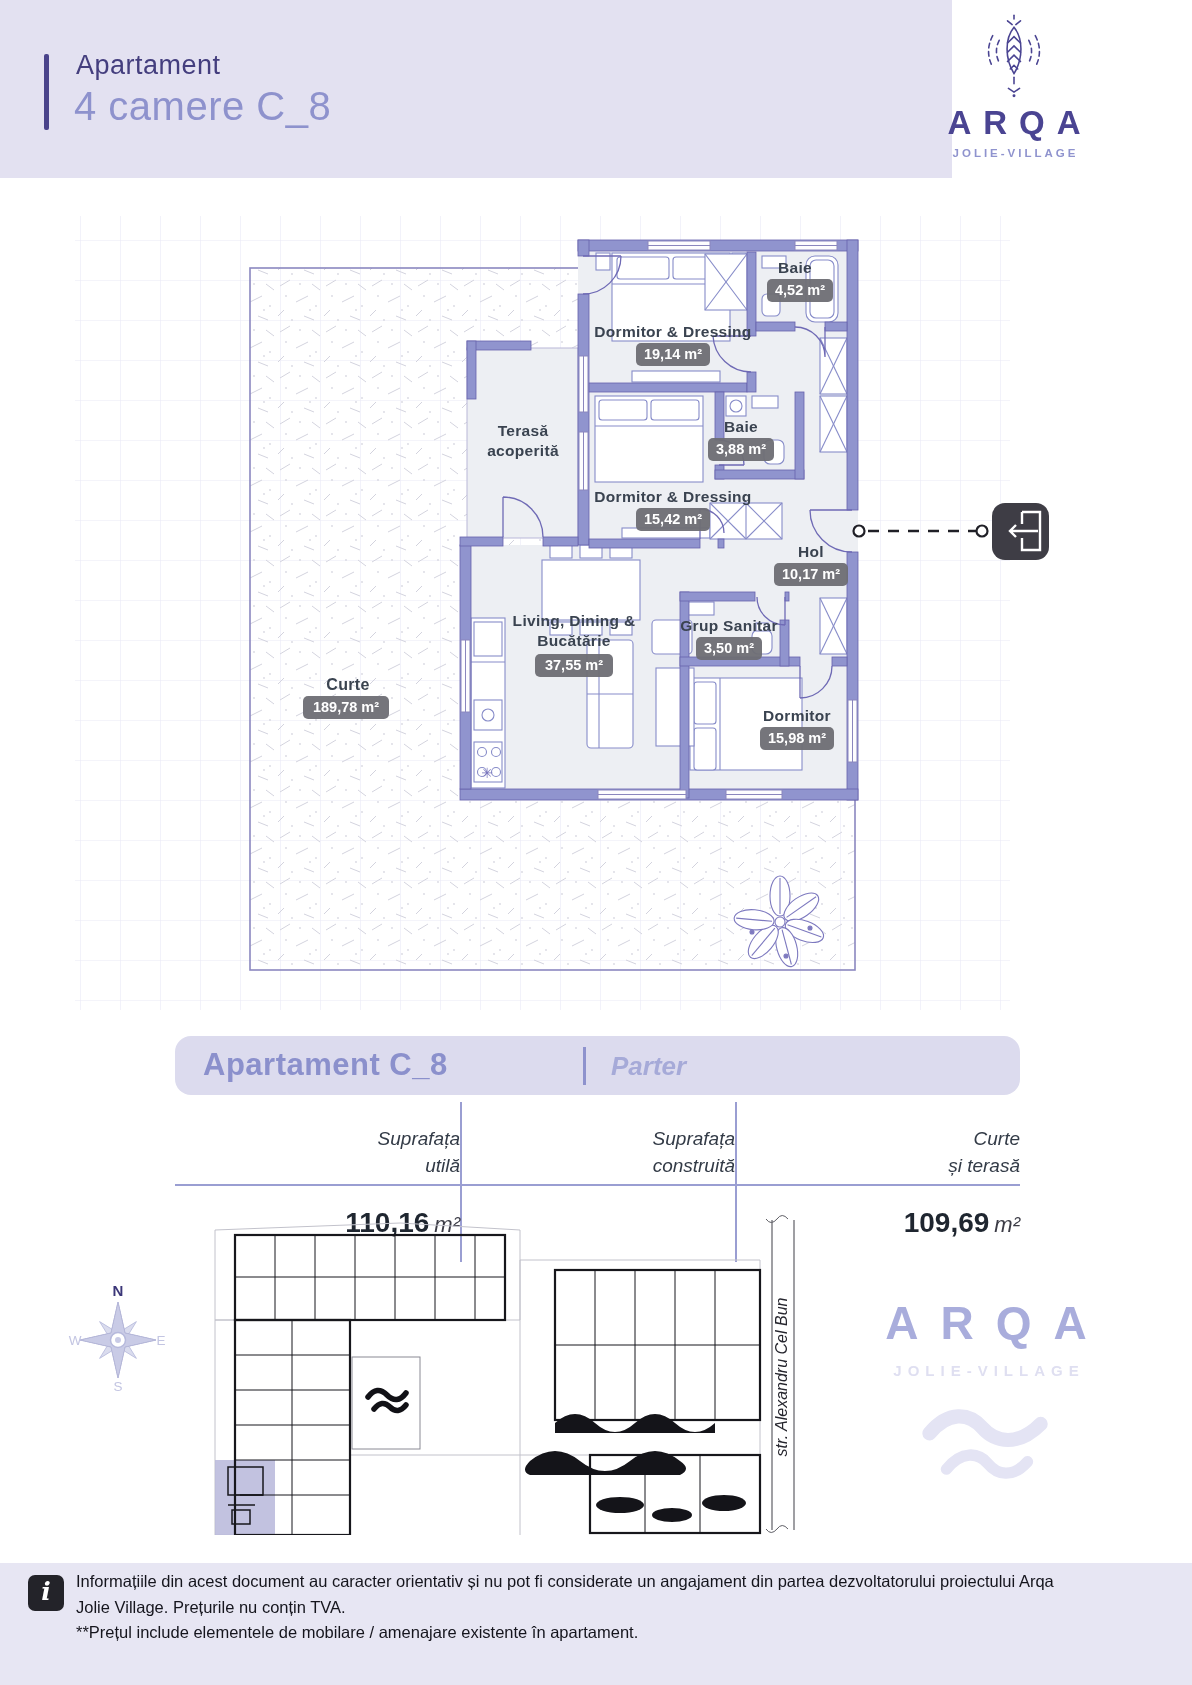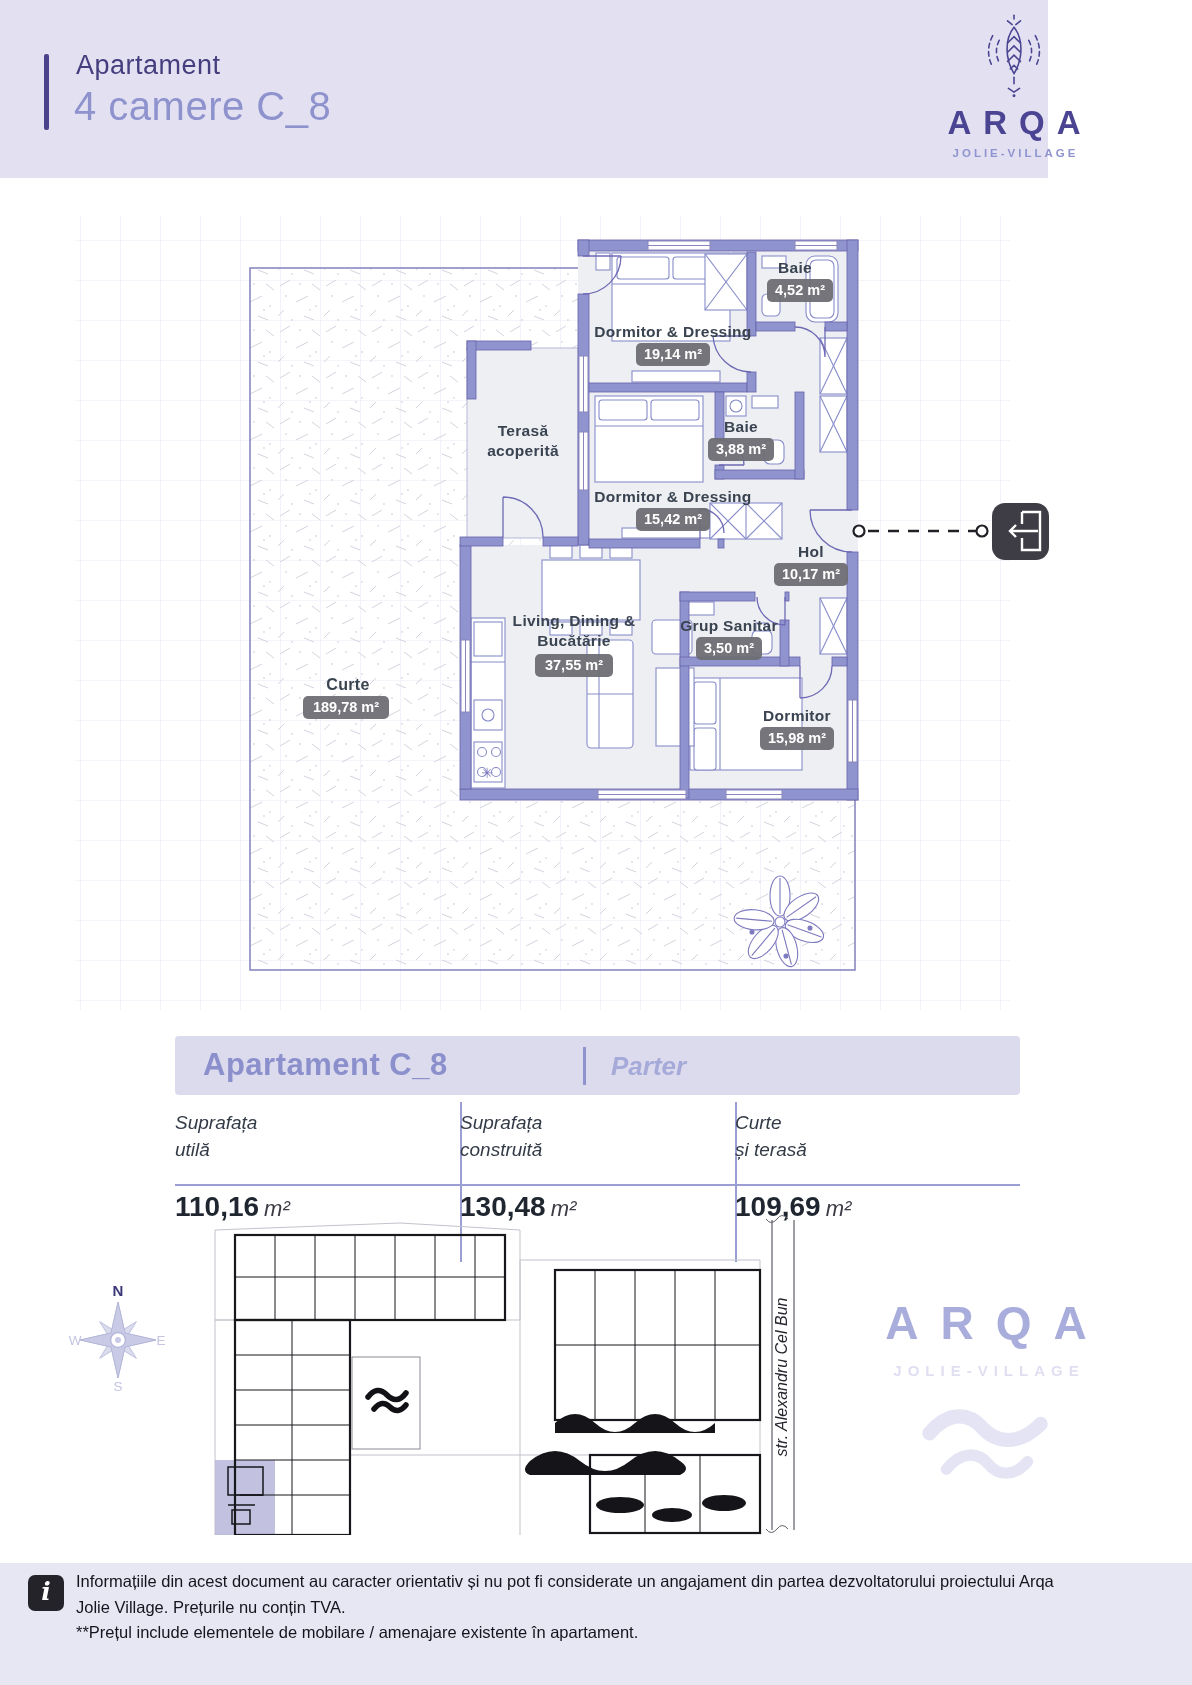--- a/index.html
+++ b/index.html
@@ -1,38 +1,38 @@
 <!DOCTYPE html>
 <html><head>
 <meta charset="utf-8">
 <style>
   * { margin:0; padding:0; box-sizing:border-box; }
   body { background:#ffffff; font-family:"Liberation Sans", sans-serif; }
   #page { position:relative; width:1192px; height:1685px; background:#ffffff; overflow:hidden; }
 
   
-  .header { position:absolute; left:0; top:0; width:1048px; height:178px; background:#e3e1f1; }
+  .header { position:absolute; left:0; top:0; width:952px; height:178px; background:#e3e1f1; }
   .accent-bar { position:absolute; left:44px; top:54px; width:5px; height:76px; background:#4a438b; border-radius:2px; }
   .subtitle { position:absolute; left:76px; top:50px; font-size:27px; font-weight:500; color:#443e7e; letter-spacing:.5px; }
   .title { position:absolute; left:74px; top:84px; font-size:40px; font-weight:400; color:#8e92cd; letter-spacing:.5px; }
   .logo { position:absolute; left:928px; top:14px; width:172px; text-align:center; }
   .brand-name { font-size:33px; font-weight:600; color:#4a4492; letter-spacing:12px; text-indent:12px; margin-top:2px; }
   .brand-tag { font-size:11.5px; font-weight:700; color:#8f93ce; letter-spacing:3px; text-indent:3px; margin-top:5px; }
 
   
-  .summary-card { position:absolute; left:175px; top:1036px; width:845px; height:59px; background:#dcdbee; border-radius:4px; }
+  .summary-card { position:absolute; left:175px; top:1036px; width:845px; height:59px; background:#dcdbee; border-radius:16px; }
   .card-title { position:absolute; left:28px; top:11px; font-size:31px; font-weight:800; color:#8b90cc; letter-spacing:.5px; }
   .card-divider { position:absolute; left:408px; top:11px; width:3px; height:38px; background:#8e92cd; }
   .card-floor { position:absolute; left:436px; top:15px; font-size:26px; font-style:italic; font-weight:600; color:#a6aad8; }
 
   
   .stable { position:absolute; left:175px; top:1102px; width:845px; height:160px; }
   .stable .vline { position:absolute; top:0; width:2px; height:160px; background:#9a9ed2; }
   .stable .hline { position:absolute; left:0; top:82px; width:845px; height:2px; background:#9a9ed2; }
-  .scol { position:absolute; top:0; height:160px; text-align:left; }
+  .scol { position:absolute; top:16px; height:160px; text-align:right; }
   .shead { margin-top:8px; font-size:19px; font-style:italic; font-weight:500; color:#333b47; line-height:1.4; }
   .sval { margin-top:28px; font-size:28px; font-weight:800; color:#1f2630; }
   .sval .unit { font-size:22px; font-weight:400; font-style:italic; color:#3c3c46; margin-left:5px; }
 
   
   .brand2 { position:absolute; left:850px; top:1296px; width:272px; text-align:center; }
   .brand2-name { font-size:46px; font-weight:600; color:#a9addc; letter-spacing:22px; text-indent:22px; }
   .brand2-tag { font-size:15px; font-weight:700; color:#dfdff1; letter-spacing:6px; text-indent:6px; margin-top:12px; }
   .brand2 svg { margin-top:26px; }
 
@@ -353,21 +353,20 @@
   <div class="stable">
     <div class="vline" style="left:285px"></div>
     <div class="vline" style="left:560px"></div>
     <div class="hline"></div>
     <div class="scol" style="left:0; width:285px">
       <div class="shead"><span actable="false">Suprafața</span><br><span>utilă</span></div>
       <div class="sval"><span>110,16</span><span class="unit">m²</span></div>
     </div>
     <div class="scol" style="left:285px; width:275px">
       <div class="shead"><span>Suprafața</span><br><span>construită</span></div>
-      <div class="sval"><span>130,48</span><span class="unit">m²</span></div>
     </div>
     <div class="scol" style="left:560px; width:285px">
       <div class="shead"><span>Curte</span><br><span>și terasă</span></div>
       <div class="sval"><span>109,69</span><span class="unit">m²</span></div>
     </div>
   </div>
 
   <svg viewBox="0 0 104 110" style="position:absolute;left:66px;top:1284px;width:104px;height:110px">
     <path d="M52,30 L57,51 L78,56 L57,61 L52,82 L47,61 L26,56 L47,51 Z" transform="rotate(45 52 56)" fill="#dadcee" stroke="#b6b9dc" stroke-width="0.8"></path>
     <path d="M52,18 L59,49 L90,56 L59,63 L52,94 L45,63 L14,56 L45,49 Z" fill="#caccе7" stroke="#b6b9dc" stroke-width="0.8" style="fill:#caccе7"></path>

